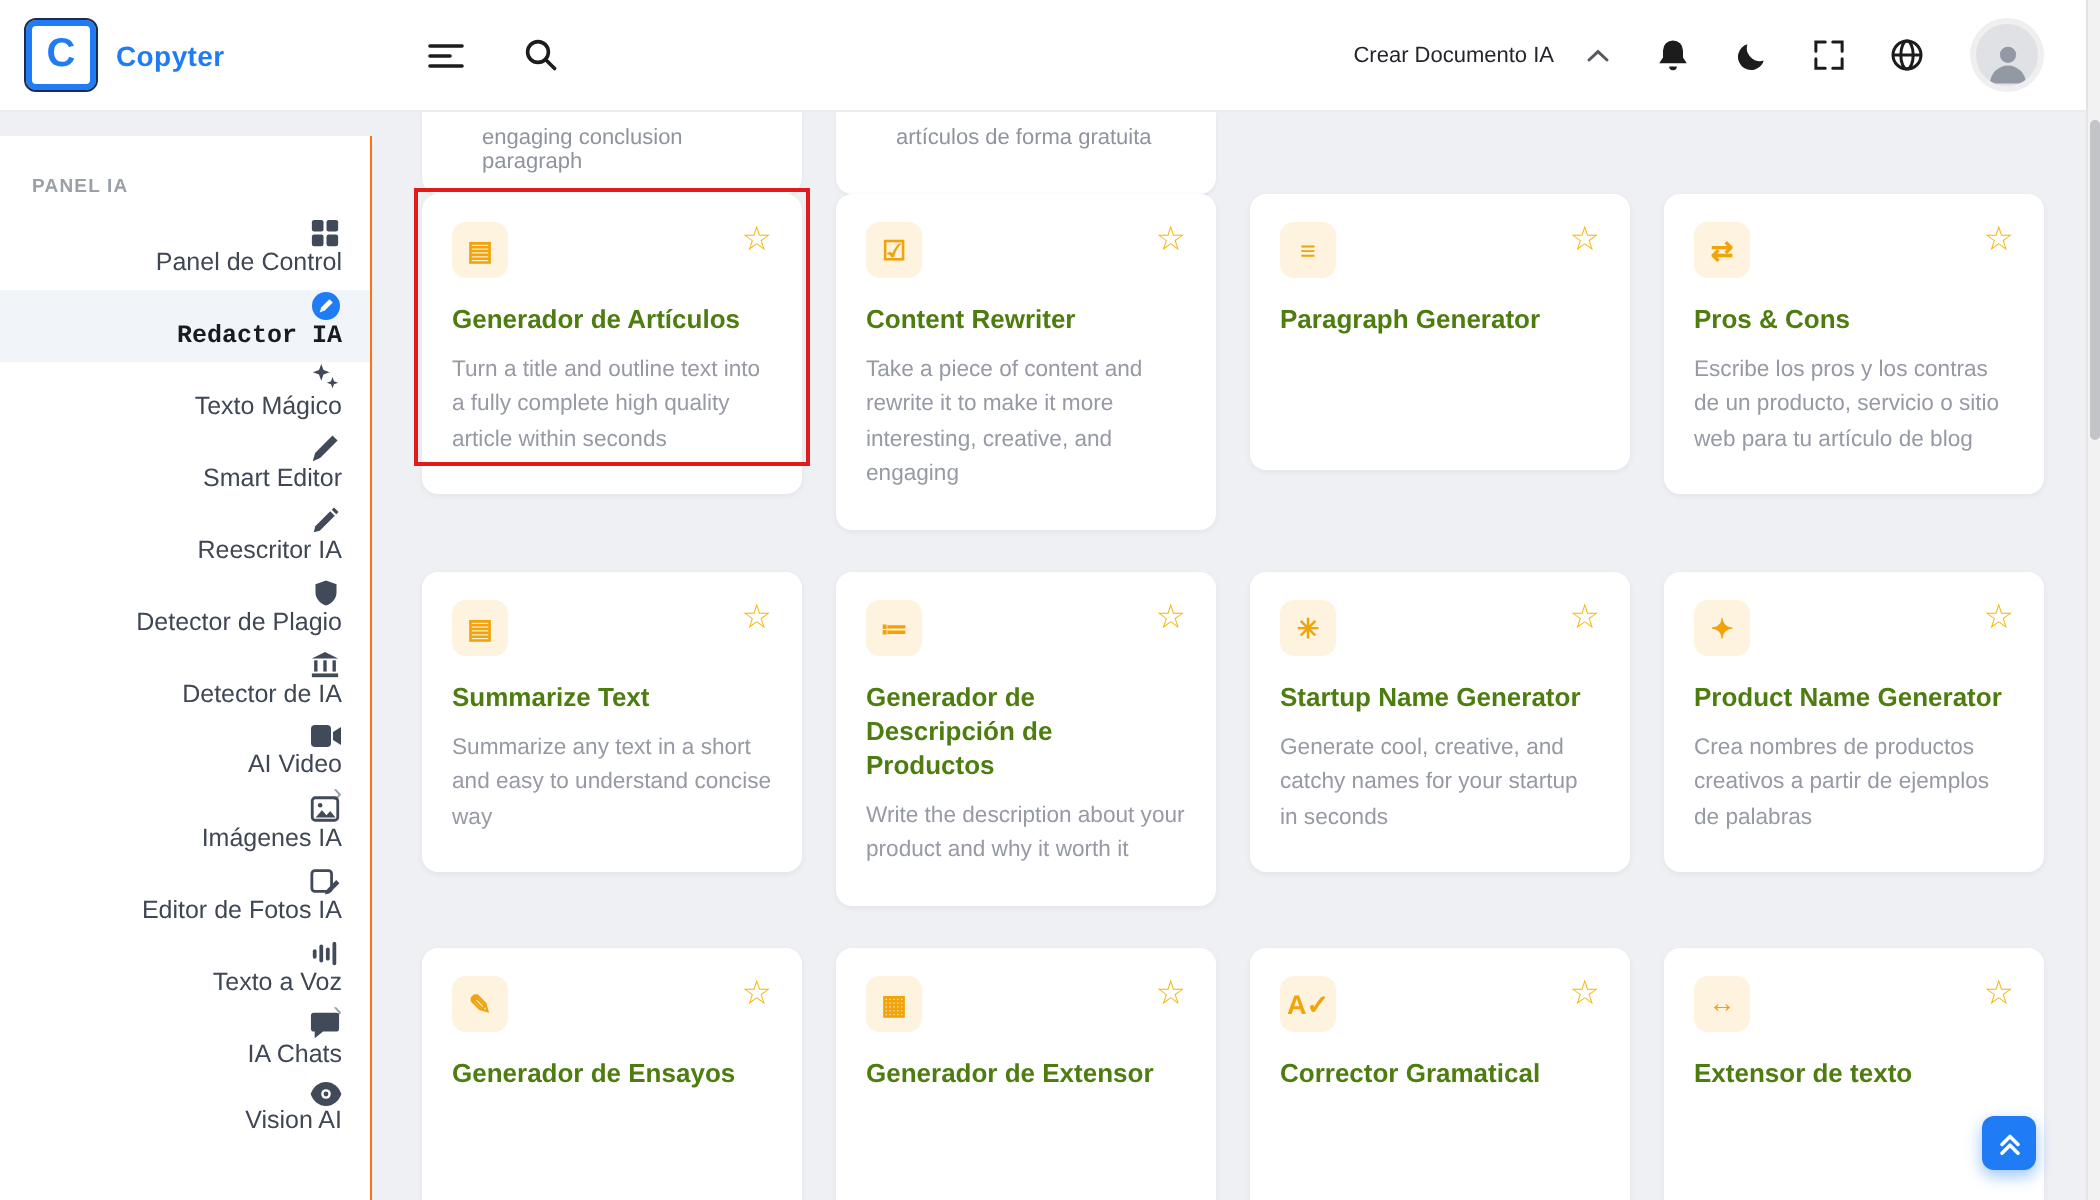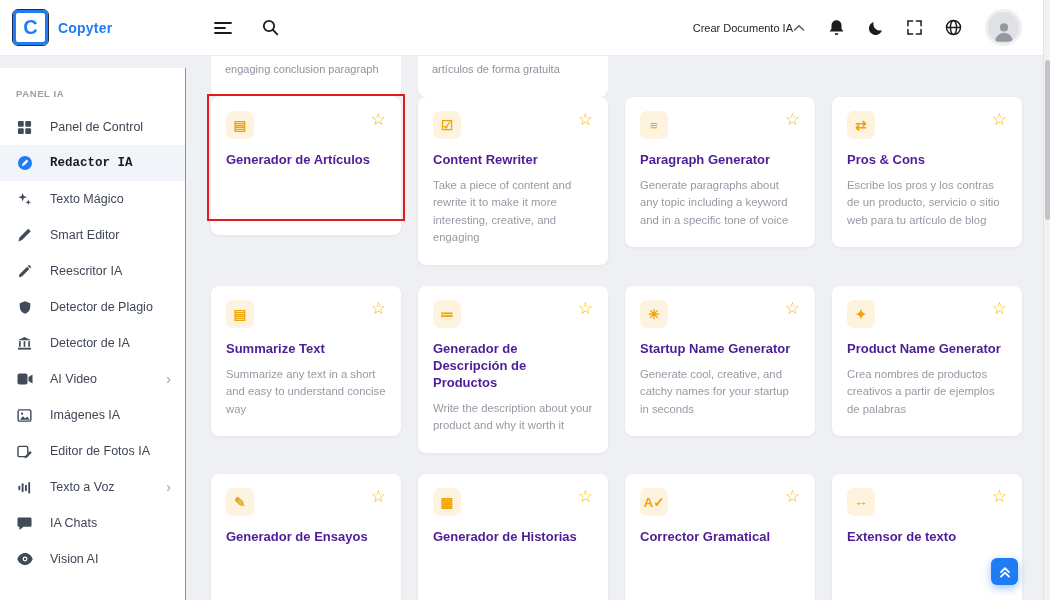--- a/index.html
+++ b/index.html
@@ -11,56 +11,56 @@
   .topbar { position:absolute; top:0; left:0; width:100%; height:56px; background:#fff;
     border-bottom:1px solid #ececec; display:flex; align-items:center; z-index:6; }
   .brand { width:186px; display:flex; align-items:center; gap:10px; padding-left:13px; flex:none; }
   .logo-box { width:35px; height:35px; border:3px solid #1f7cf4; outline:1px solid #1d2b4f;
     border-radius:5px; display:flex; align-items:center; justify-content:center;
     color:#1f7cf4; font-size:20px; font-weight:bold; background:#fff; }
   .brand-name { color:#1f7cf4; font-size:14px; font-weight:bold; letter-spacing:.2px; }
   .tb-left { display:flex; align-items:center; gap:30px; margin-left:28px; color:#1c1c1c; }
   .tb-btn { display:flex; align-items:center; color:#1c1c1c; cursor:pointer; background:none; border:none; }
   .tb-right { margin-left:auto; display:flex; align-items:center; gap:23px; padding-right:28px; }
-  .create-doc { display:flex; align-items:center; cursor:pointer; }
+  .create-doc { display:flex; align-items:center; gap:16px; cursor:pointer; }
   .create-doc-label { font-size:11px; color:#23252a; }
   .avatar { width:37px; height:37px; border-radius:50%; background:#dfe1e5;
     border:3px solid #efefef; display:flex; align-items:flex-end; justify-content:center; overflow:hidden; }
 
   
   .sidebar { position:absolute; top:68px; left:0; width:186px; bottom:0; background:#fff;
     border-right:1px solid #f97316; padding-top:16px; z-index:5; }
   .panel-label { font-size:9.5px; font-weight:bold; color:#9aa0a6; letter-spacing:.6px;
     padding:4px 16px 10px; }
-  .side-item { display:flex; align-items:center; gap:17px; height:36px; padding:0 14px 0 16px;
-    font-size:12.5px; color:#3f4654; cursor:pointer; }
+  .side-item { display:flex; align-items:flex-end; gap:0; height:36px; padding:0 14px 0 16px;
+    font-size:12.5px; color:#3f4654; cursor:pointer;flex-direction:column; }
   .side-item.active { background:#f1f4f9; }
   .side-item.active .s-label { color:#171b22; font-weight:bold;font-family:Liberation Mono, monospace; }
   .side-item.active .s-icon { color:#1f7cf4; }
   .s-icon { width:17px; display:flex; justify-content:center; color:#414a59; flex:none; }
   .s-label { white-space:nowrap; }
   .chev { margin-left:auto; color:#9aa0a8; font-size:14px; line-height:1; }
 
   
   .main { position:absolute; left:186px; top:56px; right:0; bottom:0; background:#eef0f4;
     padding-left:25px; overflow:hidden; }
   .partial-row { display:grid; grid-template-columns:190px 190px; column-gap:17px; }
-  .partial-card { background:#fff; border-radius:0 0 8px 8px; height:41px; padding:7px 14px;
+  .partial-card { background:#fff; border-radius:0 0 8px 8px; height:41px; padding:7px 30px;
     font-size:11px; color:#8e939d; box-shadow:0 1px 2px rgba(25,30,50,.05); }
   .section-head { display:flex; align-items:center; gap:8px; margin:26px 0 13px;
     font-size:12.5px; font-weight:bold; color:#20242b; }
   .grid { display:grid; grid-template-columns:repeat(4,190px); column-gap:17px; row-gap:21px;
     align-items:start; }
   .card { position:relative; background:#fff; border-radius:8px; padding:14px 15px 18px;
     box-shadow:0 1px 3px rgba(25,30,50,.06); cursor:pointer; min-height:138px; }
   .card-top { display:flex; justify-content:space-between; align-items:flex-start; }
   .card-icon { width:28px; height:28px; border-radius:7px; background:#fdf3de; color:#f0a30a;
     display:flex; align-items:center; justify-content:center; font-size:13.5px; font-weight:bold; }
   .star { color:#f6b60d; font-size:17px; line-height:1; cursor:pointer; }
-  .card-title { margin-top:13px; font-size:13px; font-weight:bold; color:#4c1d95; line-height:1.3; }
+  .card-title { margin-top:13px; font-size:13px; font-weight:bold; color:#4d7c0f; line-height:1.3; }
   .card-desc { margin-top:8px; font-size:11.3px; color:#969aa4; line-height:1.55; }
   .card.highlight::after { content:""; position:absolute; inset:-3px -4px 14px -4px;
     border:2px solid #e01b1b; pointer-events:none; }
 
   
   .scrolltop { position:absolute; right:32px; bottom:15px; width:27px; height:27px;
     background:#1f7cf4; border:none; border-radius:6px; display:flex; align-items:center;
     justify-content:center; cursor:pointer; box-shadow:0 3px 8px rgba(31,124,244,.45); z-index:8; }
   .scrollbar { position:absolute; top:0; right:0; width:7px; height:100%; background:#f2f2f2;
     border-left:1px solid #e4e4e4; z-index:9; }
@@ -294,20 +294,21 @@
     <div class="grid">
 
       <div class="card highlight">
         <div class="card-top">
           <div class="card-icon">
               <span>▤</span>
             </div>
           <span class="star">☆</span>
         </div>
         <div class="card-title">Generador de Artículos</div>
+        <div class="card-desc">Turn a title and outline text into a fully complete high quality article within seconds</div>
       </div>
 
       <div class="card">
         <div class="card-top">
           <div class="card-icon">
               <span>☑</span>
             </div>
           <span class="star">☆</span>
         </div>
         <div class="card-title">Content Rewriter</div>
@@ -315,21 +316,20 @@
       </div>
 
       <div class="card">
         <div class="card-top">
           <div class="card-icon">
               <span>≡</span>
             </div>
           <span class="star">☆</span>
         </div>
         <div class="card-title">Paragraph Generator</div>
-        <div class="card-desc">Generate paragraphs about any topic including a keyword and in a specific tone of voice</div>
       </div>
 
       <div class="card">
         <div class="card-top">
           <div class="card-icon">
               <span>⇄</span>
             </div>
           <span class="star">☆</span>
         </div>
         <div class="card-title">Pros &amp; Cons</div>
@@ -391,21 +391,21 @@
 
       </div>
 
       <div class="card">
         <div class="card-top">
           <div class="card-icon">
               <span>▦</span>
             </div>
           <span class="star">☆</span>
         </div>
-        <div class="card-title">Generador de Historias</div>
+        <div class="card-title">Generador de Extensor</div>
 
       </div>
 
       <div class="card">
         <div class="card-top">
           <div class="card-icon">
               <span>A✓</span>
             </div>
           <span class="star">☆</span>
         </div>

